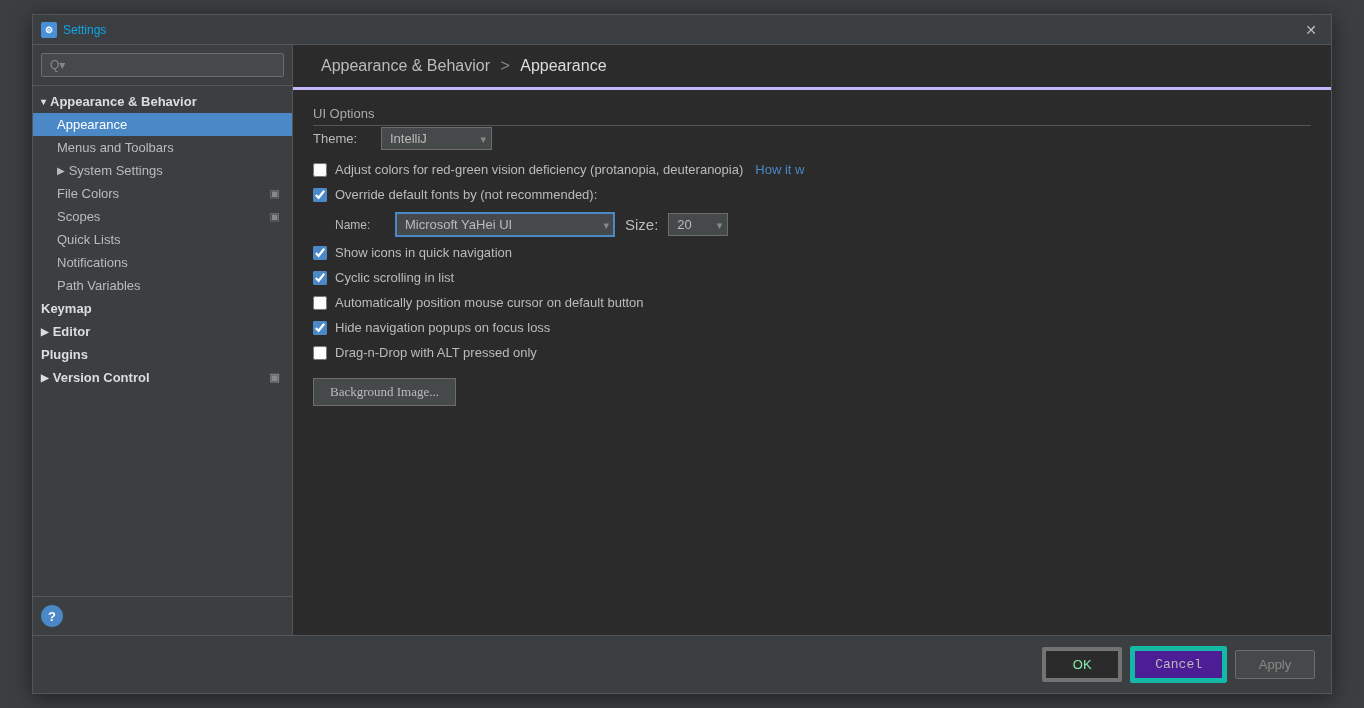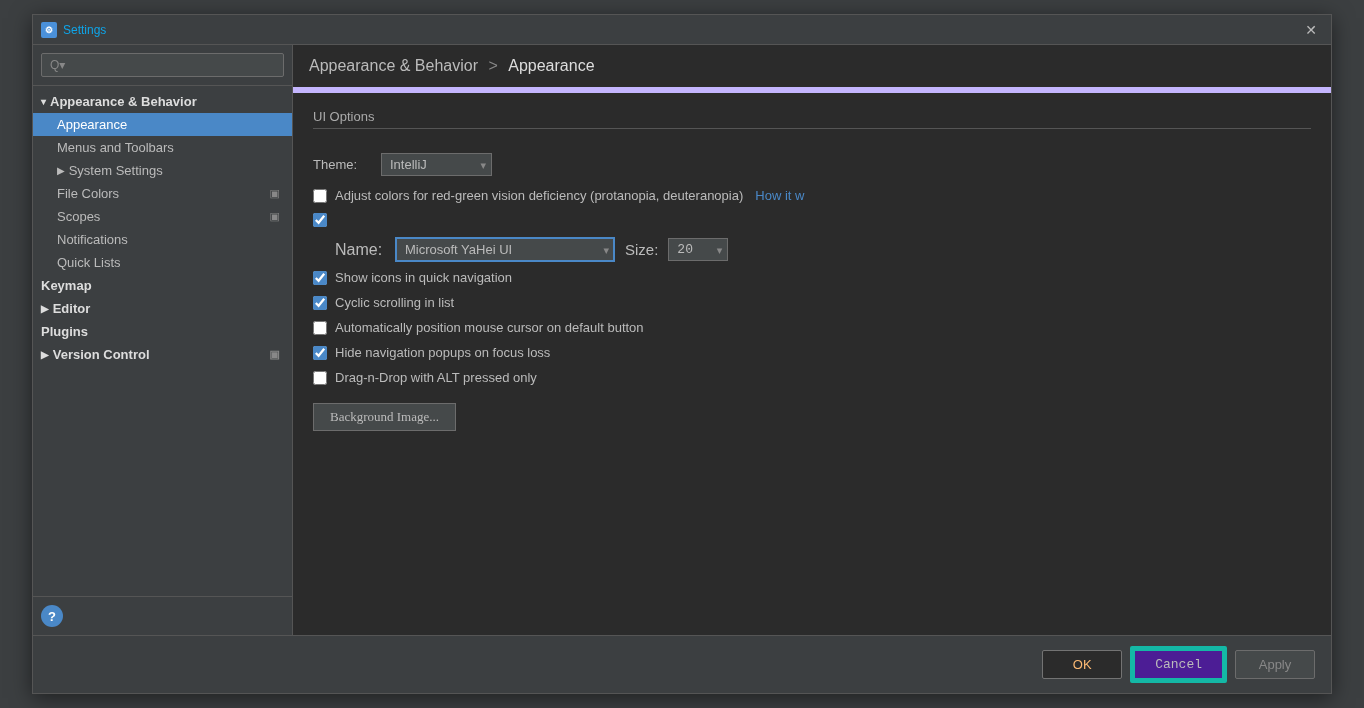--- a/index.html
+++ b/index.html
@@ -137,24 +137,24 @@
     }
     
     .content {
       flex: 1;
       background: #2b2b2b;
       display: flex;
       flex-direction: column;
       overflow: hidden;
     }
     .breadcrumb {
-      padding: 12px 16px;
+      padding: 12px 28px;
       font-size: 16px;
       color: #bbb;
-      border-bottom: 6px solid #c4b5fd;
+      border-bottom: 3px solid #c4b5fd;
       flex-shrink: 0;
     }
     .breadcrumb .bc-section {
       color: #bbb;
     }
     .breadcrumb .bc-sep {
       margin: 0 6px;
       color: #888;
     }
     .breadcrumb .bc-current {
@@ -162,21 +162,21 @@
       font-weight: 500;
     }
     .content-area {
       flex: 1;
       overflow-y: auto;
       padding: 16px 20px;
     }
     .section-title {
       font-size: 13px;
       color: #aaa;
-      margin-bottom: 24px;
+      margin-bottom: 1px;
       padding-bottom: 4px;
       border-bottom: 1px solid #555;
     }
     .form-row {
       display: flex;
       align-items: center;
       margin-bottom: 12px;
       gap: 8px;
     }
     .form-label {
@@ -236,21 +236,21 @@
       margin-left: 4px;
     }
     .font-row {
       display: flex;
       align-items: center;
       margin: 8px 0 8px 22px;
       gap: 10px;
     }
     .font-label {
       color: #bbb;
-      font-size: 16px;
+      font-size: 12px;
       min-width: 50px;
     }
     .font-select {
       background: #45494a;
       border: 2px solid #4a88c7;
       color: #bbb;
       padding: 3px 24px 3px 8px;
       font-size: 13px;
       cursor: pointer;
       outline: none;
@@ -262,21 +262,20 @@
       background: #45494a;
       border: 1px solid #6c6c6c;
       color: #bbb;
       padding: 3px 24px 3px 8px;
       font-size: 13px;
       cursor: pointer;
       outline: none;
       appearance: none;
       -webkit-appearance: none;
       min-width: 60px;
-      font-family: Liberation Mono, monospace;
     }
     .size-label {
       color: #bbb;
       font-size: 15px;
     }
     .bg-button {
       background: #45494a;
       border: 1px solid #6c6c6c;
       color: #bbb;
       padding: 5px 16px;
@@ -298,22 +297,22 @@
     }
     .footer-btn {
       padding: 6px 20px;
       font-size: 13px;
       cursor: pointer;
       border-radius: 2px;
       min-width: 80px;
     }
     .btn-ok {
       background: #2b2b2b;
-      border: 1px solid #737373;
-      color: #fdba74;
+      border: 4px solid #737373;
+      color: #86efac;
     }
     .btn-cancel {
       background: #4c1d95;
       border: 5px solid #14b8a6;
       color: #bbb;
       font-family: Liberation Mono, monospace;
     }
     .btn-apply {
       background: #45494a;
       border: 1px solid #6c6c6c;
@@ -362,27 +361,30 @@
           <span>File Colors</span>
           <span class="tree-icon" style="margin-left:auto">▣</span>
         </div>
 
         <div class="tree-item indent-1">
           <span>Scopes</span>
           <span class="tree-icon" style="margin-left:auto">▣</span>
         </div>
 
         <div class="tree-item indent-1">
+          <span>Quick Lists</span>
+        </div>
+
+        <div class="tree-item indent-1">
           <span>Notifications</span>
         </div>
 
         <div class="tree-item indent-1">
-          <span>Quick Lists</span>
-        </div>
-
+          <span>Path Variables</span>
+        </div>
 
         <div class="tree-item section-header">
           <span>Keymap</span>
         </div>
 
         <div class="tree-item section-header">
           <span class="chevron">▶</span>
           <span>Editor</span>
         </div>
 
@@ -428,20 +430,21 @@
         
         <div class="checkbox-row">
           <input type="checkbox" id="adjust-colors" style="">
           <label class="checkbox-label" for="adjust-colors">Adjust colors for red-green vision deficiency (protanopia, deuteranopia)</label>
           <a class="how-it-link">How it w</a>
         </div>
 
         
         <div class="checkbox-row">
           <input type="checkbox" id="override-fonts" checked="" style="">
+          <label class="checkbox-label" for="override-fonts">Override default fonts by (not recommended):</label>
         </div>
 
         
         <div class="font-row">
           <span class="font-label">Name:</span>
           <div class="select-wrapper">
             <select class="font-select">
               <option>Microsoft YaHei UI</option>
               <option>Arial</option>
               <option>Consolas</option>

